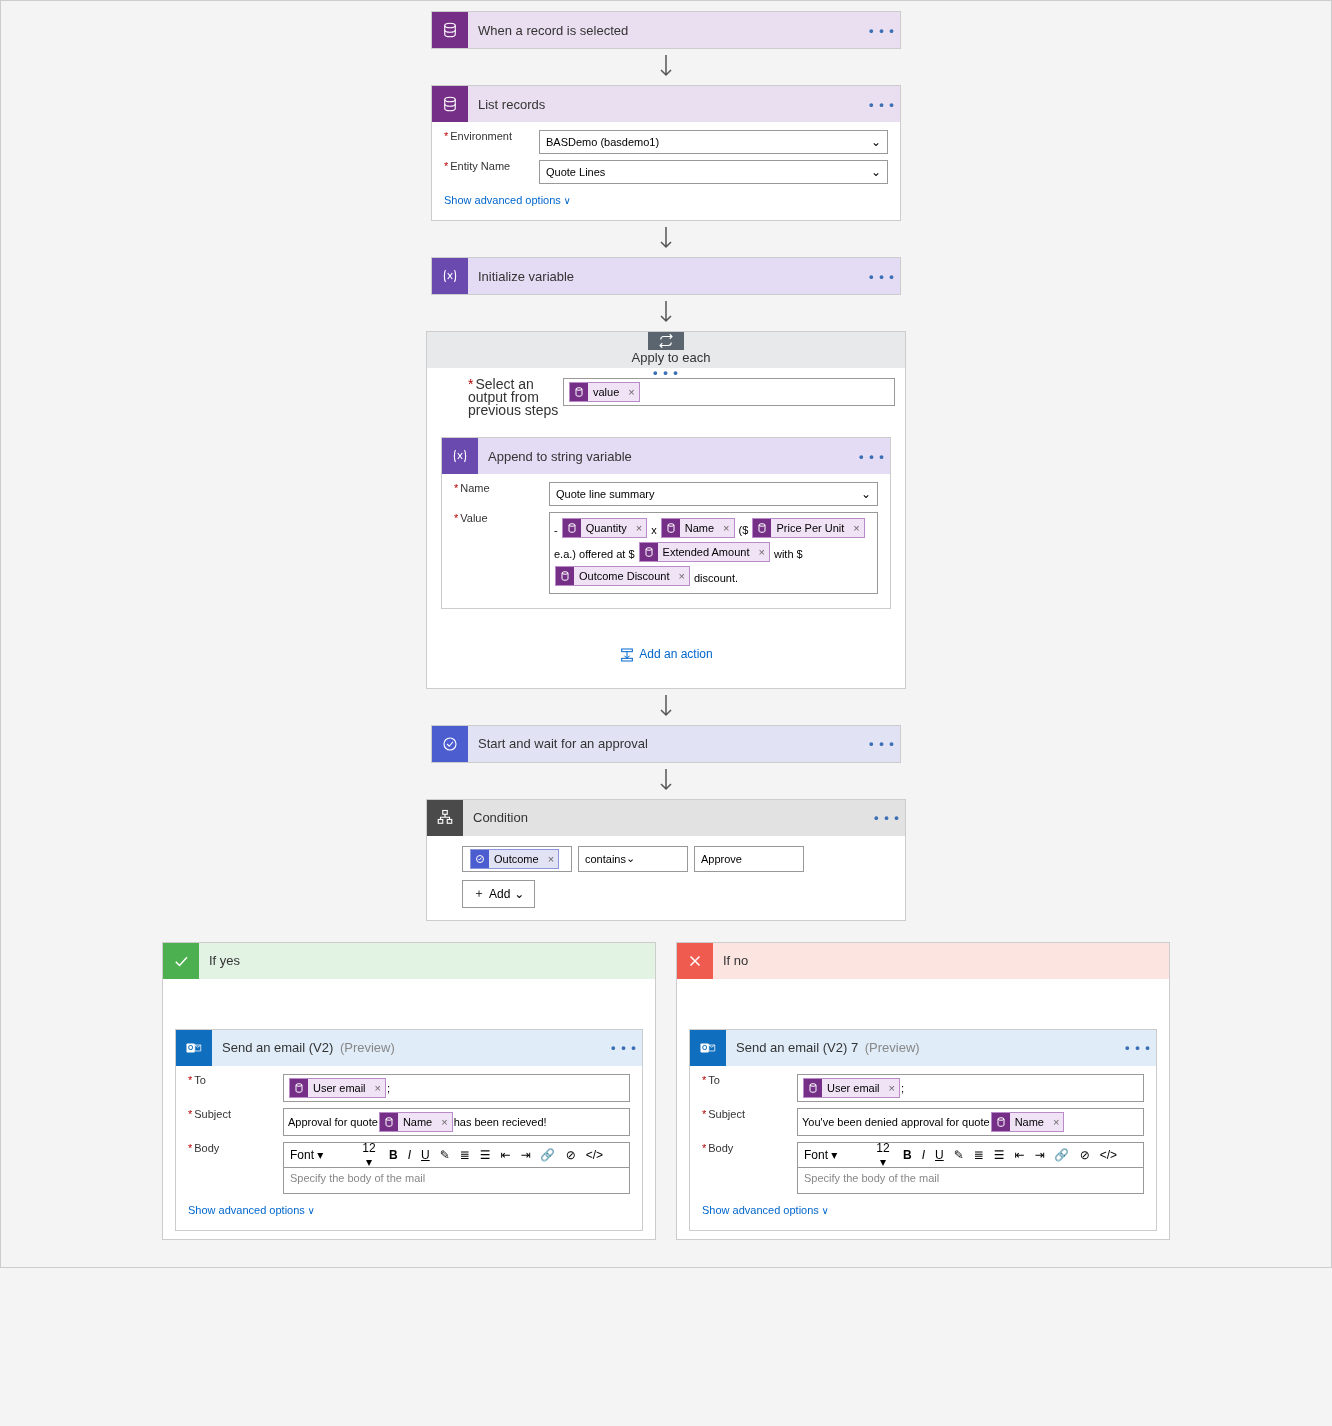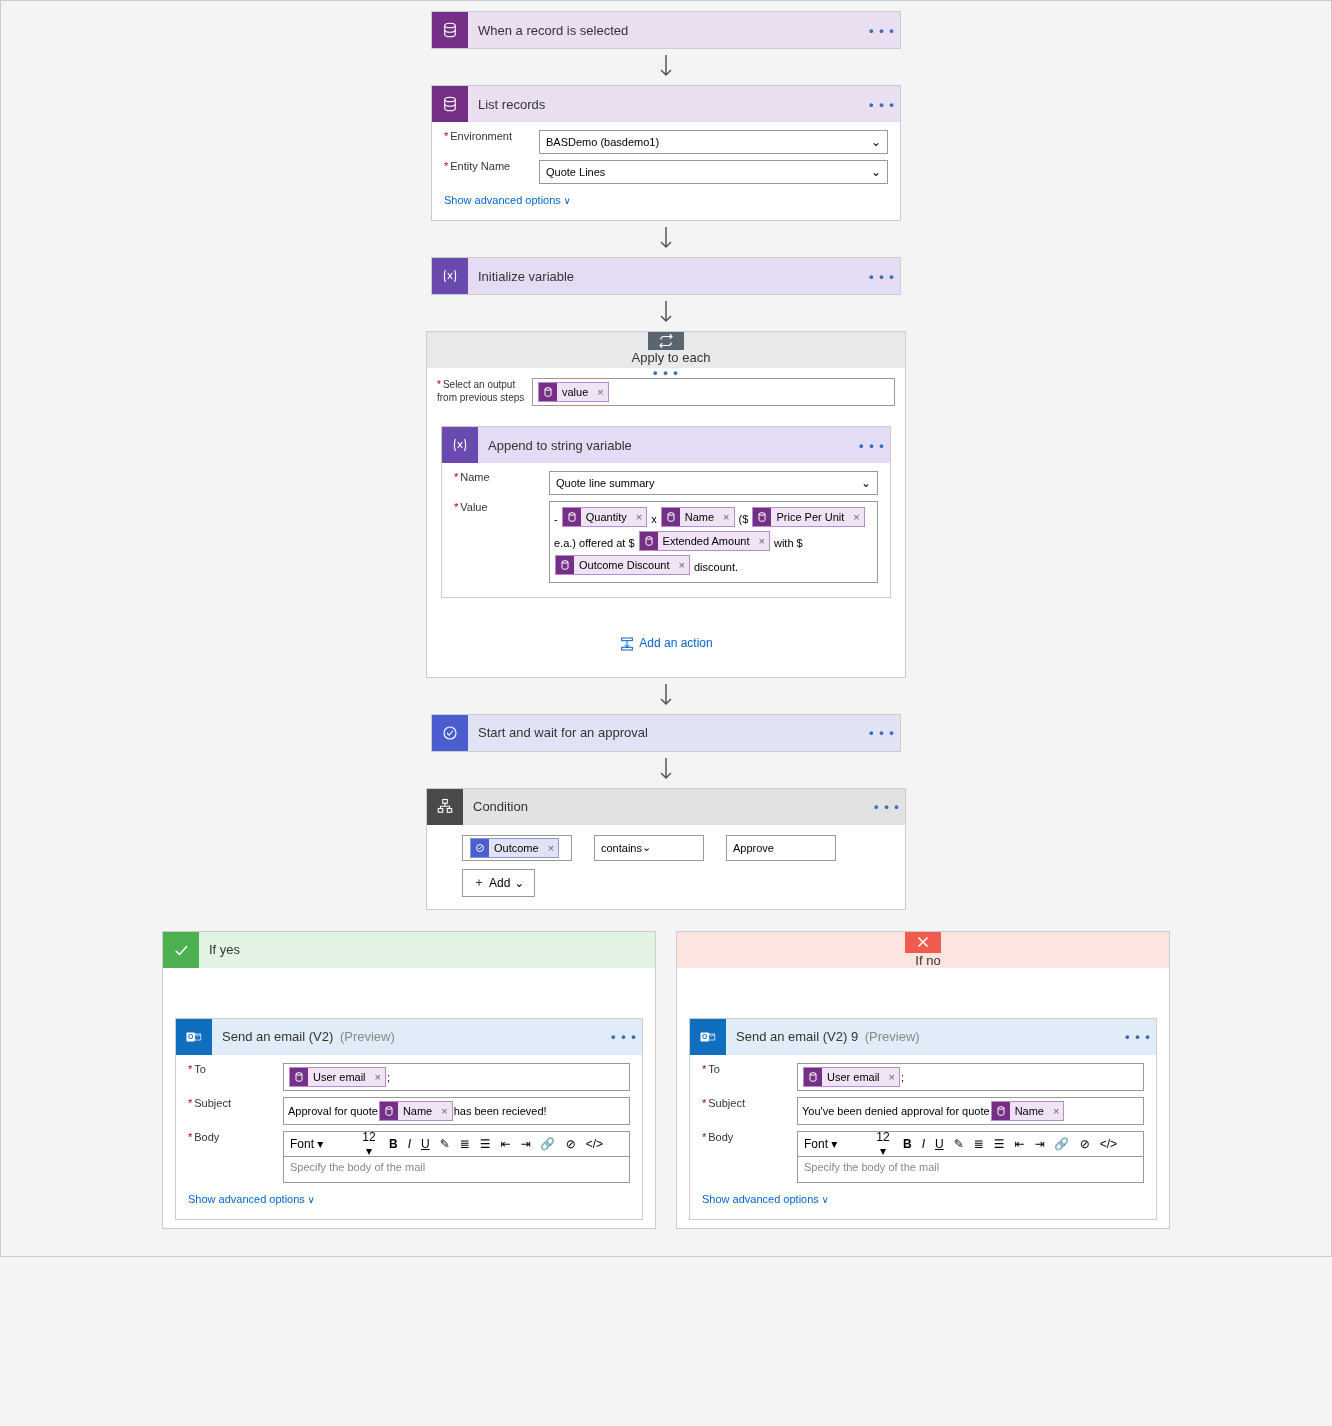--- a/index.html
+++ b/index.html
@@ -17,21 +17,21 @@
 .hdr-var{background:#e4dbf4;}
 .hdr-var .ico{background:#6b4ab0;}
 .hdr-loop{background:#e8e9ea;flex-direction:column;}
 .hdr-loop .ico{background:#5a6570;}
 .hdr-approval{background:#e1e3f5;}
 .hdr-approval .ico{background:#4c5ecf;}
 .hdr-cond{background:#e2e2e2;}
 .hdr-cond .ico{background:#4a4a4a;}
 .hdr-yes{background:#e2f2e3;}
 .hdr-yes .ico{background:#4caf50;}
-.hdr-no{background:#fce4e1;flex-direction:column;}
+.hdr-no{background:#fce4e1;}
 .hdr-no .ico{background:#ef5b4f;}
 .hdr-outlook{background:#e0ecf7;}
 .hdr-outlook .ico{background:#106ebe;}
 .body{padding:8px 12px;}
 .row{display:flex;align-items:flex-start;margin-bottom:6px;}
 .label{width:95px;font-size:11px;color:#333;}
 .req::before{content:"*";color:#b30000;margin-right:2px;}
 .field{flex:1;border:1px solid #999;height:24px;display:flex;align-items:center;padding:0 6px;font-size:11px;position:relative;background:#fff;}
 .field .chev{position:absolute;right:6px;font-size:12px;}
 .advlink{color:#0066cc;font-size:11px;padding:4px 0 6px;cursor:pointer;}
@@ -39,21 +39,21 @@
 .arrow{text-align:center;font-size:22px;color:#555;padding:4px 0;}
 .arrow svg{display:block;margin:0 auto;}
 .token{display:inline-flex;align-items:center;background:#f0e3f5;border:1px solid #b98bc9;height:20px;font-size:11px;margin:1px;}
 .token .ticon{background:#762f87;color:#fff;width:18px;height:100%;display:flex;align-items:center;justify-content:center;}
 .token .tlabel{padding:0 5px;}
 .token .tx{padding:0 4px;color:#666;cursor:pointer;}
 .token-blue{background:#e1e3f5;border-color:#8c96dd;}
 .token-blue .ticon{background:#4c5ecf;}
 .valuebox{flex:1;border:1px solid #999;padding:4px;font-size:11px;line-height:22px;background:#fff;}
 .valuerow{display:flex;align-items:flex-start;margin-bottom:6px;}
-.condrow{display:flex;gap:22px;margin:10px 0 8px 35px;}
+.condrow{display:flex;gap:6px;margin:10px 0 8px 35px;}
 .condbox{border:1px solid #999;height:26px;display:flex;align-items:center;padding:0 6px;font-size:11px;background:#fff;}
 .addbtn{border:1px solid #999;height:28px;padding:0 10px;font-size:12px;display:inline-flex;align-items:center;margin-left:35px;margin-bottom:10px;background:#fff;cursor:pointer;}
 .branches{display:flex;gap:20px;padding:7px 16px;margin:0 auto;max-width:1040px;}
 .branch{flex:1;background:#fff;border:1px solid #ccc;}
 .inner-card{margin:20px 12px 8px;border:1px solid #ccc;}
 .toolbar{flex:1;border:1px solid #999;height:26px;display:flex;align-items:center;font-size:12px;background:#fff;}
 .tb-item{padding:0 5px;border-right:0;cursor:pointer;}
 .tb-font{width:70px;padding-left:6px;}
 .tb-size{width:30px;text-align:center;}
 .loop-body{background:#fff;padding:10px;}
@@ -150,21 +150,21 @@
     <div class="ico">
           <svg viewBox="0 0 24 24" fill="none" stroke="currentColor" stroke-width="1.5">
             <path d="M17 3l3 3-3 3M7 21l-3-3 3-3M20 6H9a4 4 0 00-4 4M4 18h11a4 4 0 004-4"></path>
           </svg>
         </div>
     <div class="title">Apply to each</div>
     <div class="menu">• • •</div>
   </div>
   <div class="loop-body">
     <div class="row" style="align-items:flex-start;">
-      <div class="label req" style="font-size:10px;line-height:13px;">Select an output from previous steps</div>
+      <div class="label req" style="font-size:14px;line-height:13px;margin-left:31px;">Select an output from previous steps</div>
       <div class="subjfield">
         <span class="token">
               <span class="ticon">
                 <svg width="12" height="12" viewBox="0 0 24 24" fill="none" stroke="currentColor" stroke-width="2">
                   <ellipse cx="12" cy="6" rx="6" ry="2.5"></ellipse>
                   <path d="M6 6v12c0 1.4 2.7 2.5 6 2.5s6-1.1 6-2.5V6"></path>
                 </svg>
               </span>
               <span class="tlabel">value</span>
               <span class="tx">×</span>
@@ -428,21 +428,21 @@
     <div class="inner-card">
       <div class="header hdr-outlook">
         <div class="ico">
               <svg viewBox="0 0 24 24" fill="currentColor">
                 <rect x="2" y="6" width="11" height="12" rx="1" fill="#fff"></rect>
                 <text x="7.5" y="15" text-anchor="middle" font-size="9" fill="#106ebe" font-weight="bold">O</text>
                 <path d="M13 8h8v8h-8z" fill="none" stroke="#fff"></path>
                 <path d="M13 8l4 3 4-3" fill="none" stroke="#fff"></path>
               </svg>
             </div>
-        <div class="title"><span>Send an email (V2) 9</span> <span class="preview">(Preview)</span></div>
+        <div class="title"><span>Send an email (V2) 7</span> <span class="preview">(Preview)</span></div>
         <div class="menu">• • •</div>
       </div>
       <div class="body">
         <div class="row">
           <div class="label req">To</div>
           <div class="subjfield">
             <span class="token">
                   <span class="ticon">
                     <svg width="12" height="12" viewBox="0 0 24 24" fill="none" stroke="currentColor" stroke-width="2">
                       <ellipse cx="12" cy="6" rx="6" ry="2.5"></ellipse>

